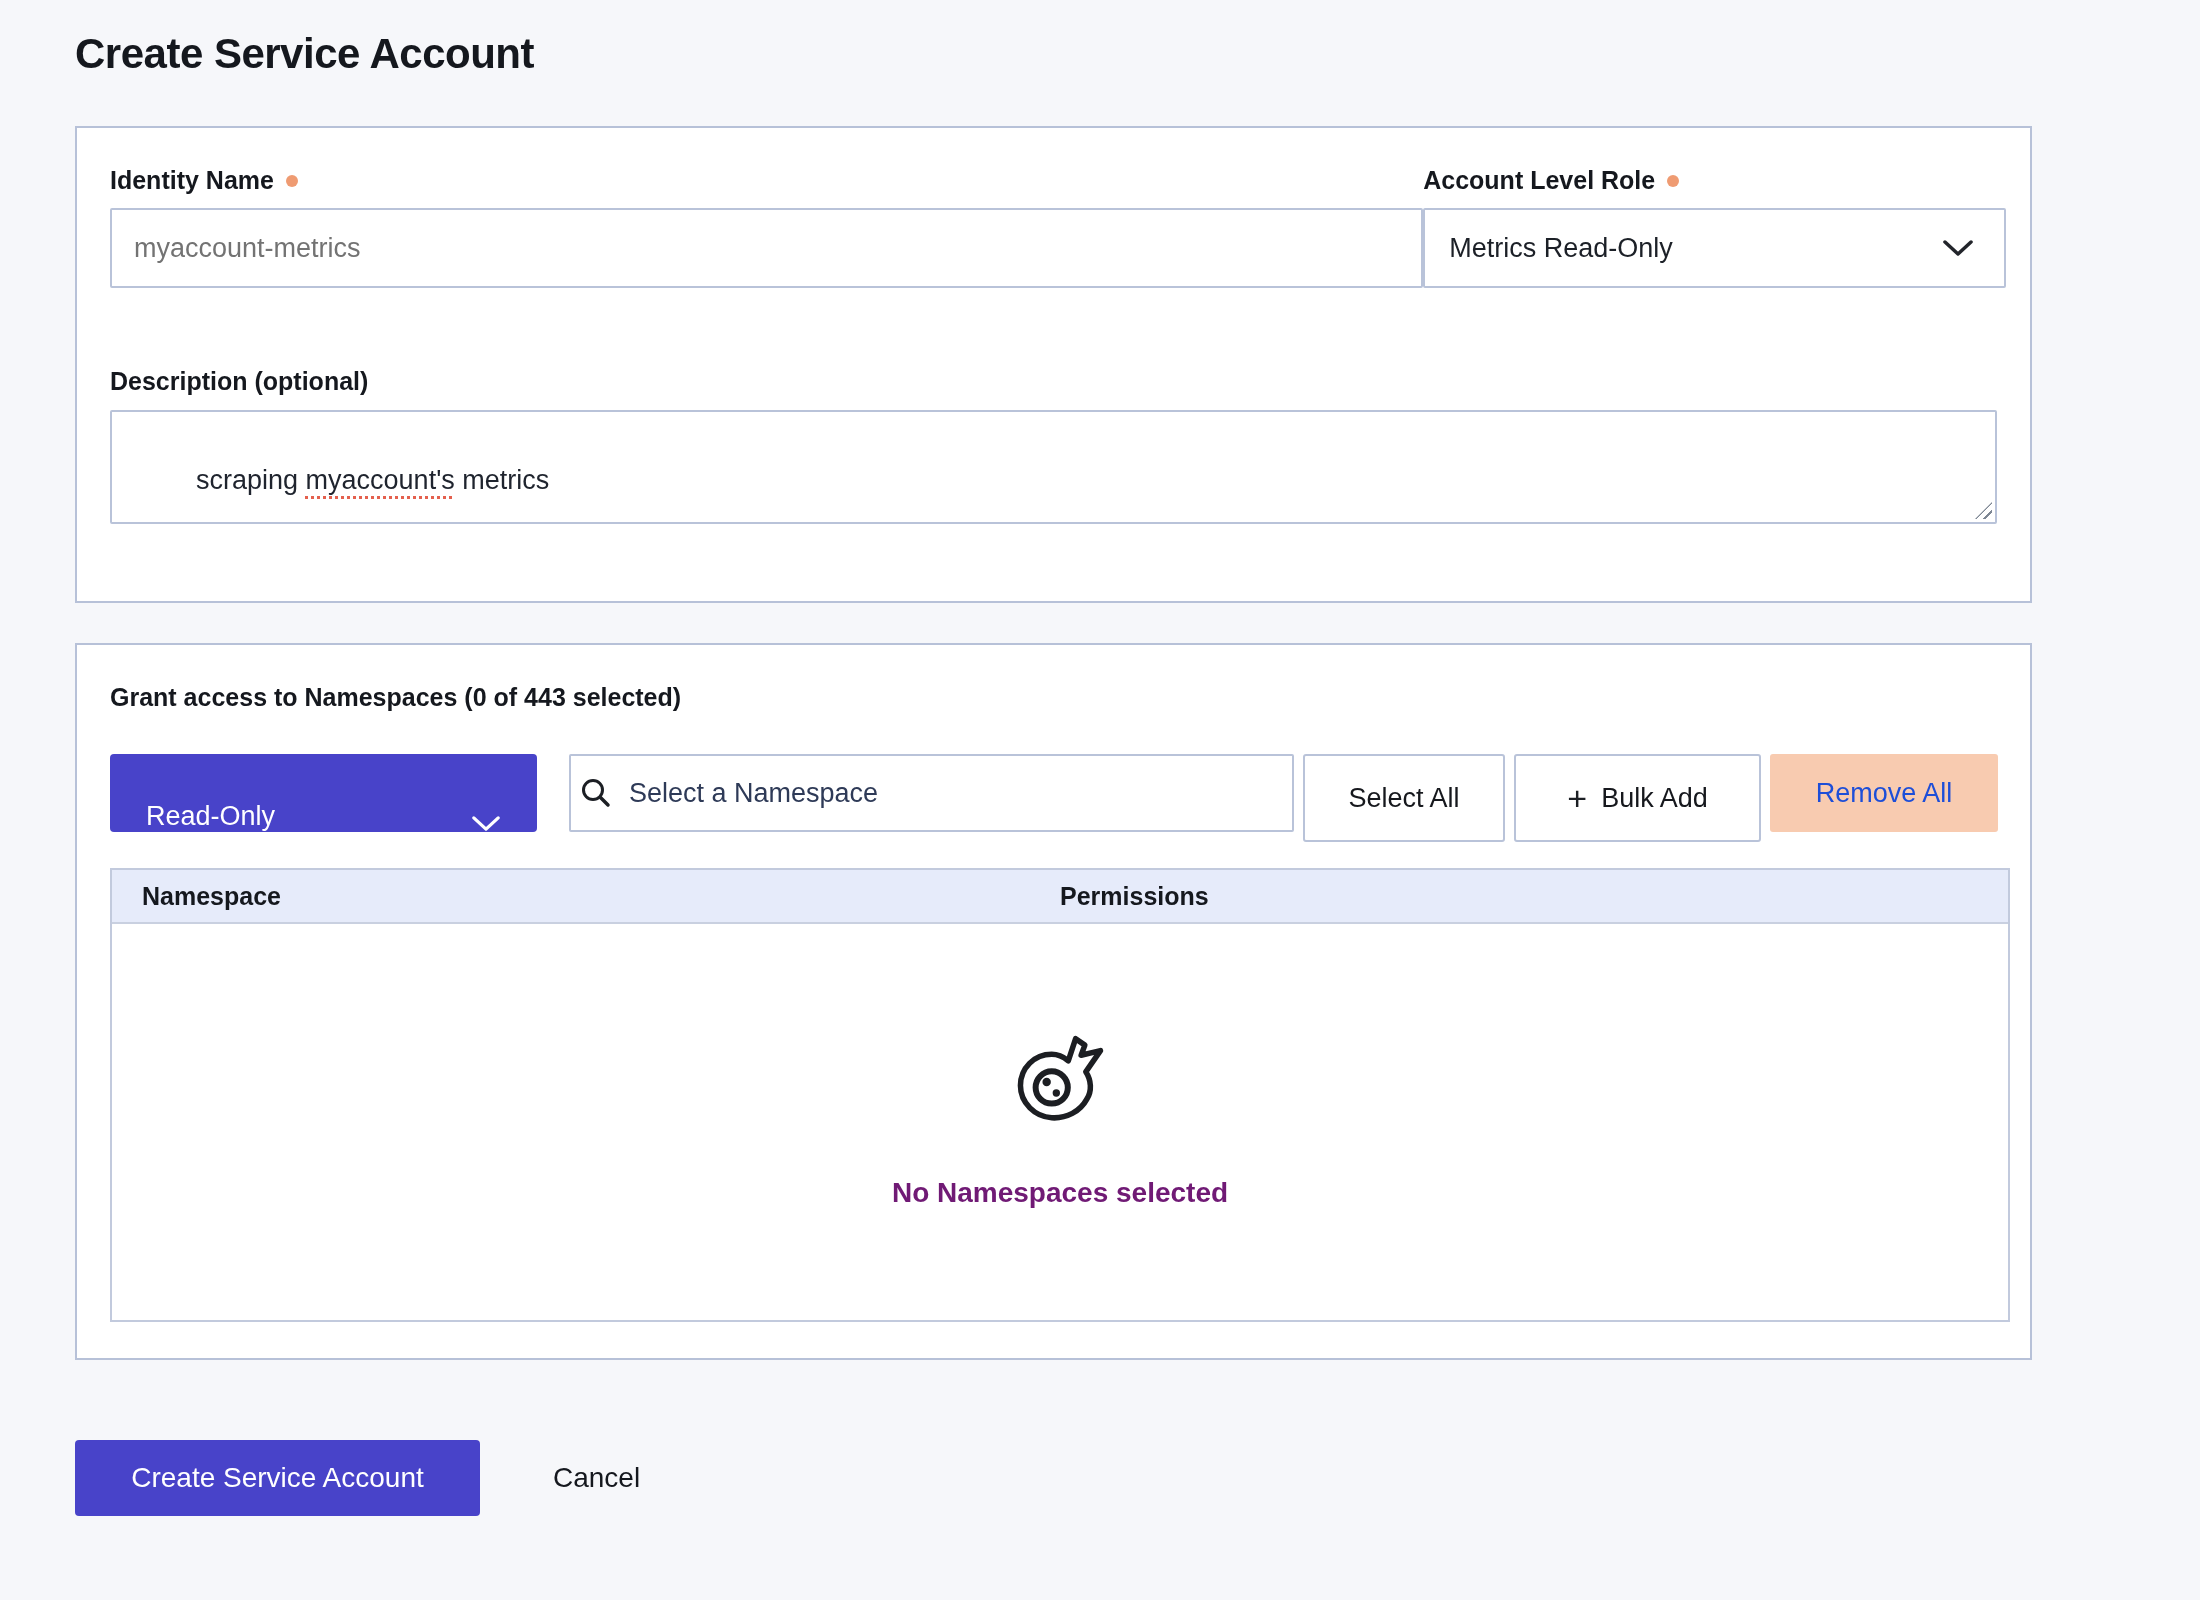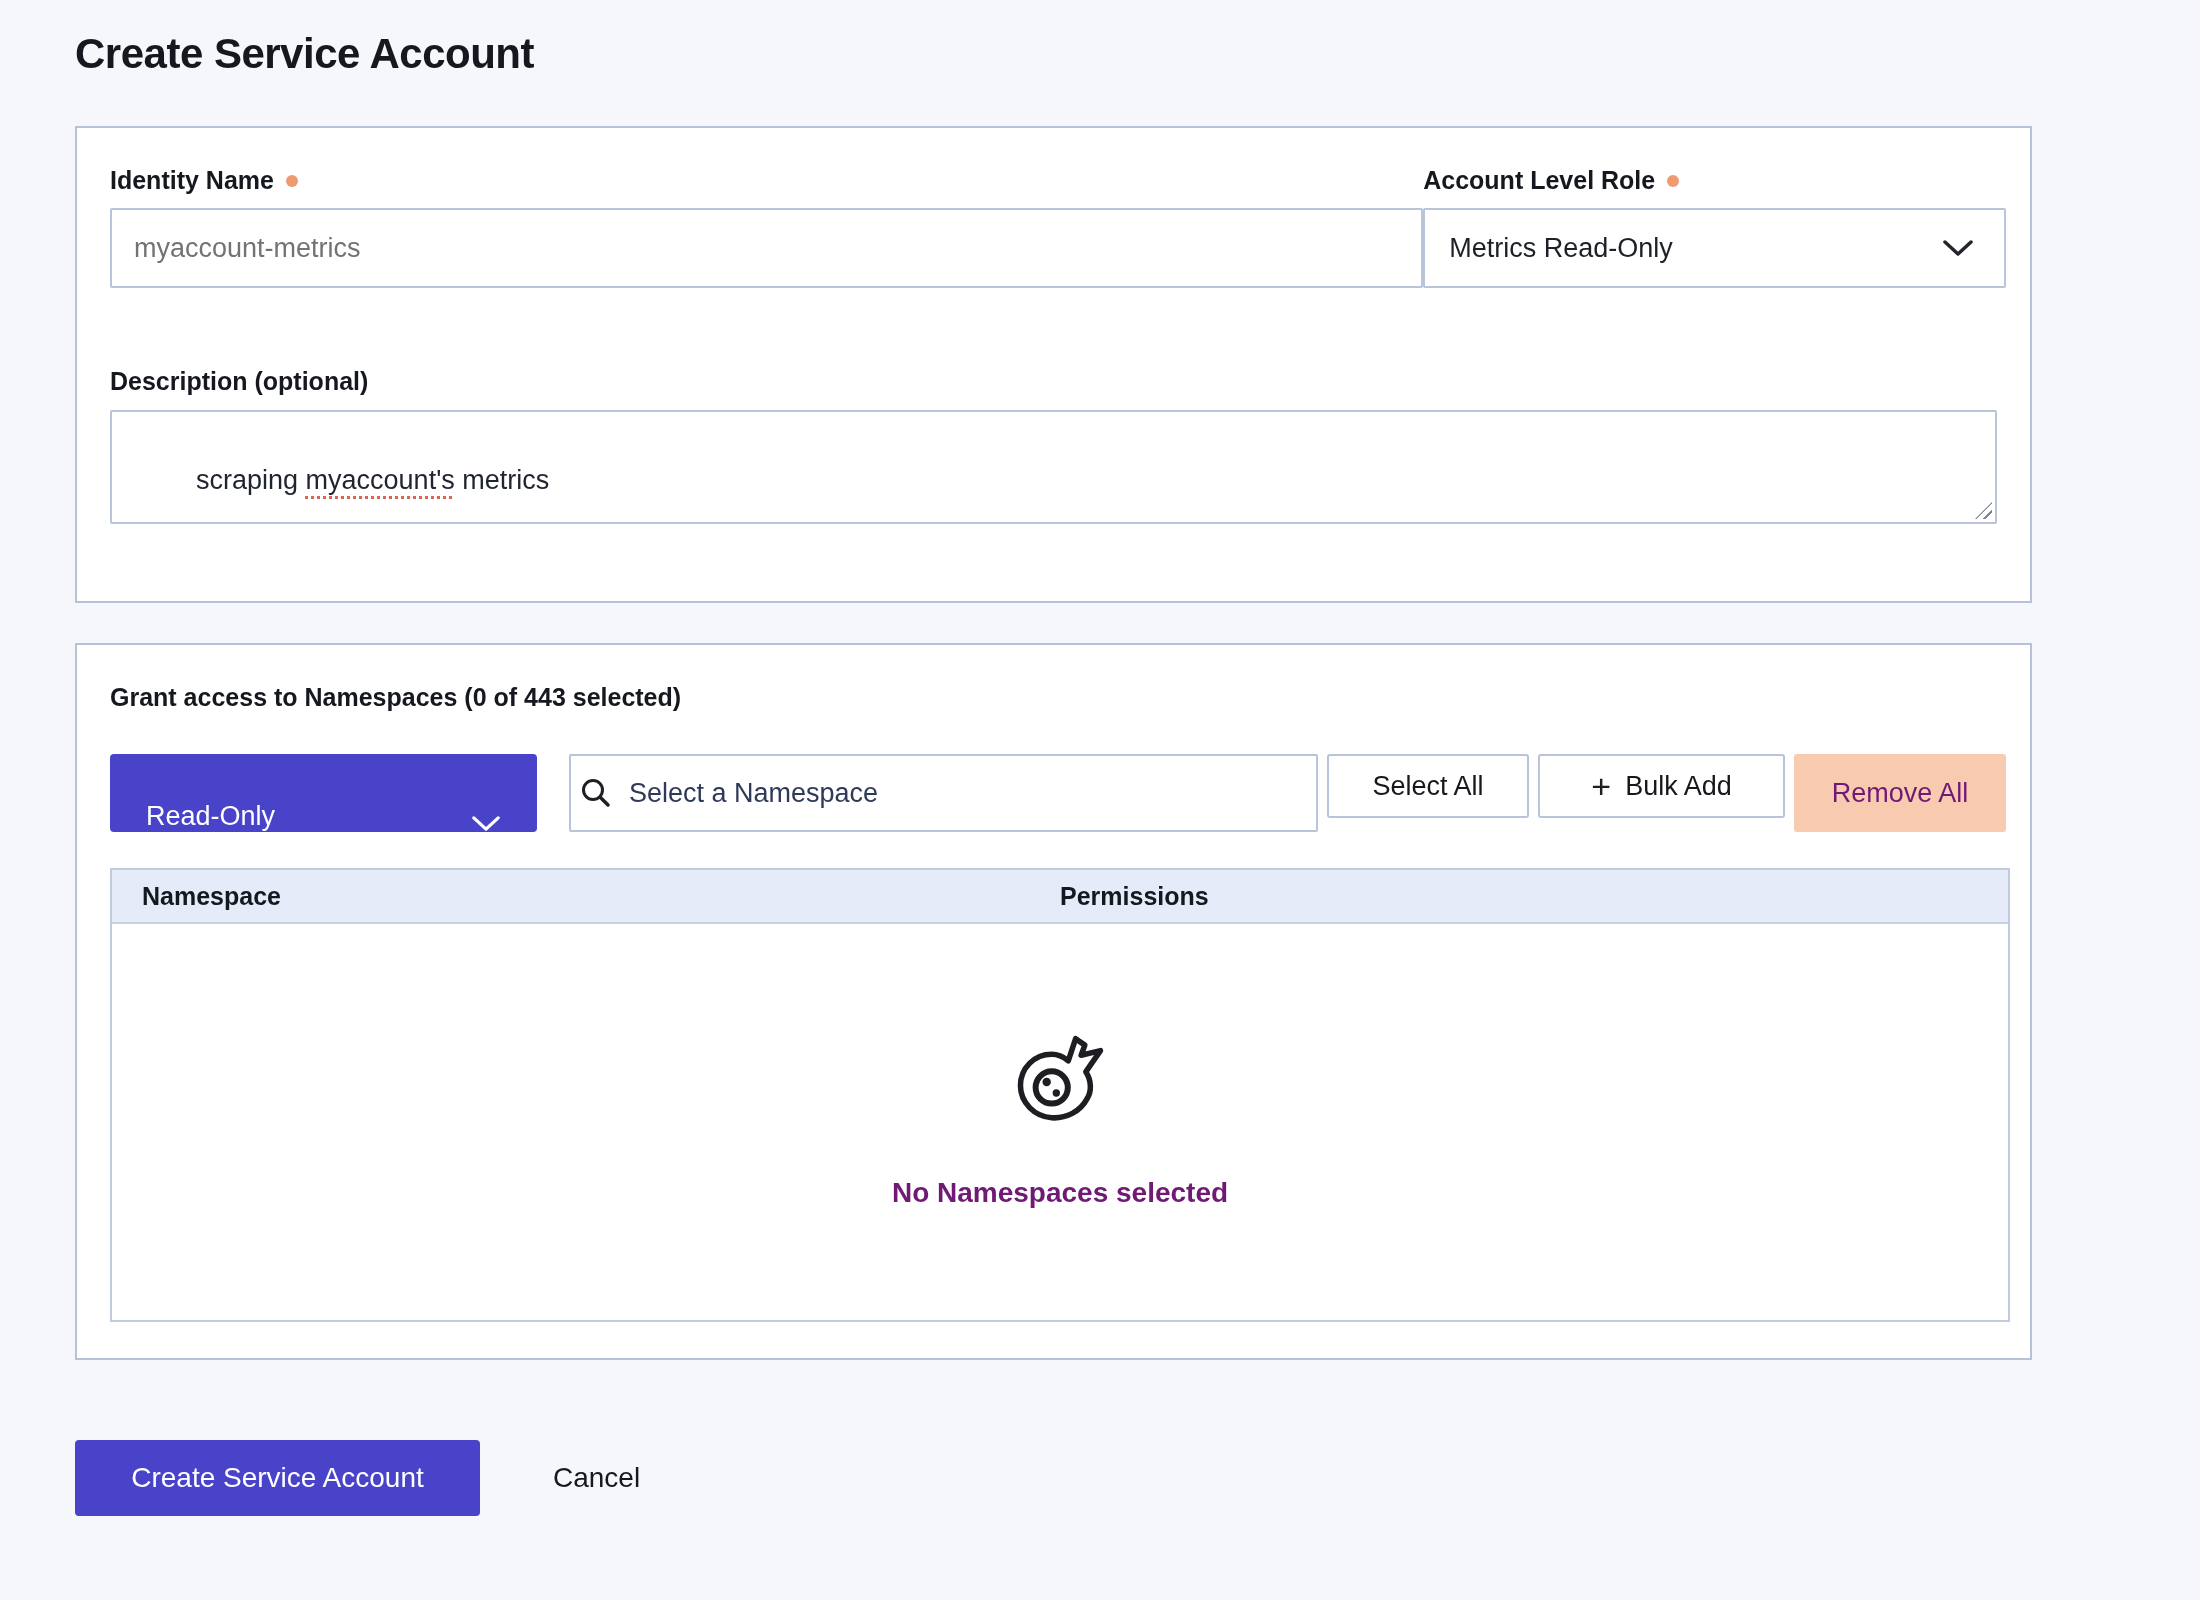--- a/index.html
+++ b/index.html
@@ -81,33 +81,33 @@
     background:#fff; display:flex; align-items:center; padding:0 8px;
     margin-right:9px;
   }
   .search-wrap input {
     border:none; outline:none; flex:1; font-size:27px;
     font-family:"Liberation Sans", sans-serif; color:#1f242e; margin-left:16px;
     background:transparent;
   }
   .search-wrap input::placeholder { color:#2e3a57; opacity:1; }
   .btn-plain {
-    height:64px; background:#fff; border:2px solid #b9c3d9; border-radius:3px;
+    height:88px; background:#fff; border:2px solid #b9c3d9; border-radius:3px;
     font-size:27px; font-family:"Liberation Sans", sans-serif; color:#16181d;
     display:flex; align-items:center; justify-content:center;
     cursor:pointer; margin-right:9px;
   }
   .btn-select-all { width:202px; }
   .btn-bulk-add { width:247px; }
   .plus-glyph { font-size:34px; font-weight:400; margin-right:14px; line-height:1; color:#1c1f24; }
   .btn-remove-all {
-    width:212px; height:78px; background:#f8cbb0; border:none; border-radius:3px;
-    font-size:27px; font-family:"Liberation Sans", sans-serif; color:#701a75;
+    width:228px; height:78px; background:#f8cbb0; border:none; border-radius:3px;
+    font-size:27px; font-family:"Liberation Sans", sans-serif; color:#1d4ed8;
     display:flex; align-items:center; justify-content:center;
-    cursor:default; margin-right:0;
+    cursor:default; margin-right:8px;
   }
 
   .ns-table {
     margin-top:36px; width:1900px; border:2px solid #c2cadd; background:#fff;
   }
   .ns-table-header {
     display:flex; height:54px; background:#e6ebfa; align-items:center;
     border-bottom:2px solid #c9d0e0;
   }
   .th { font-size:25px; font-weight:700; color:#15181e; }

